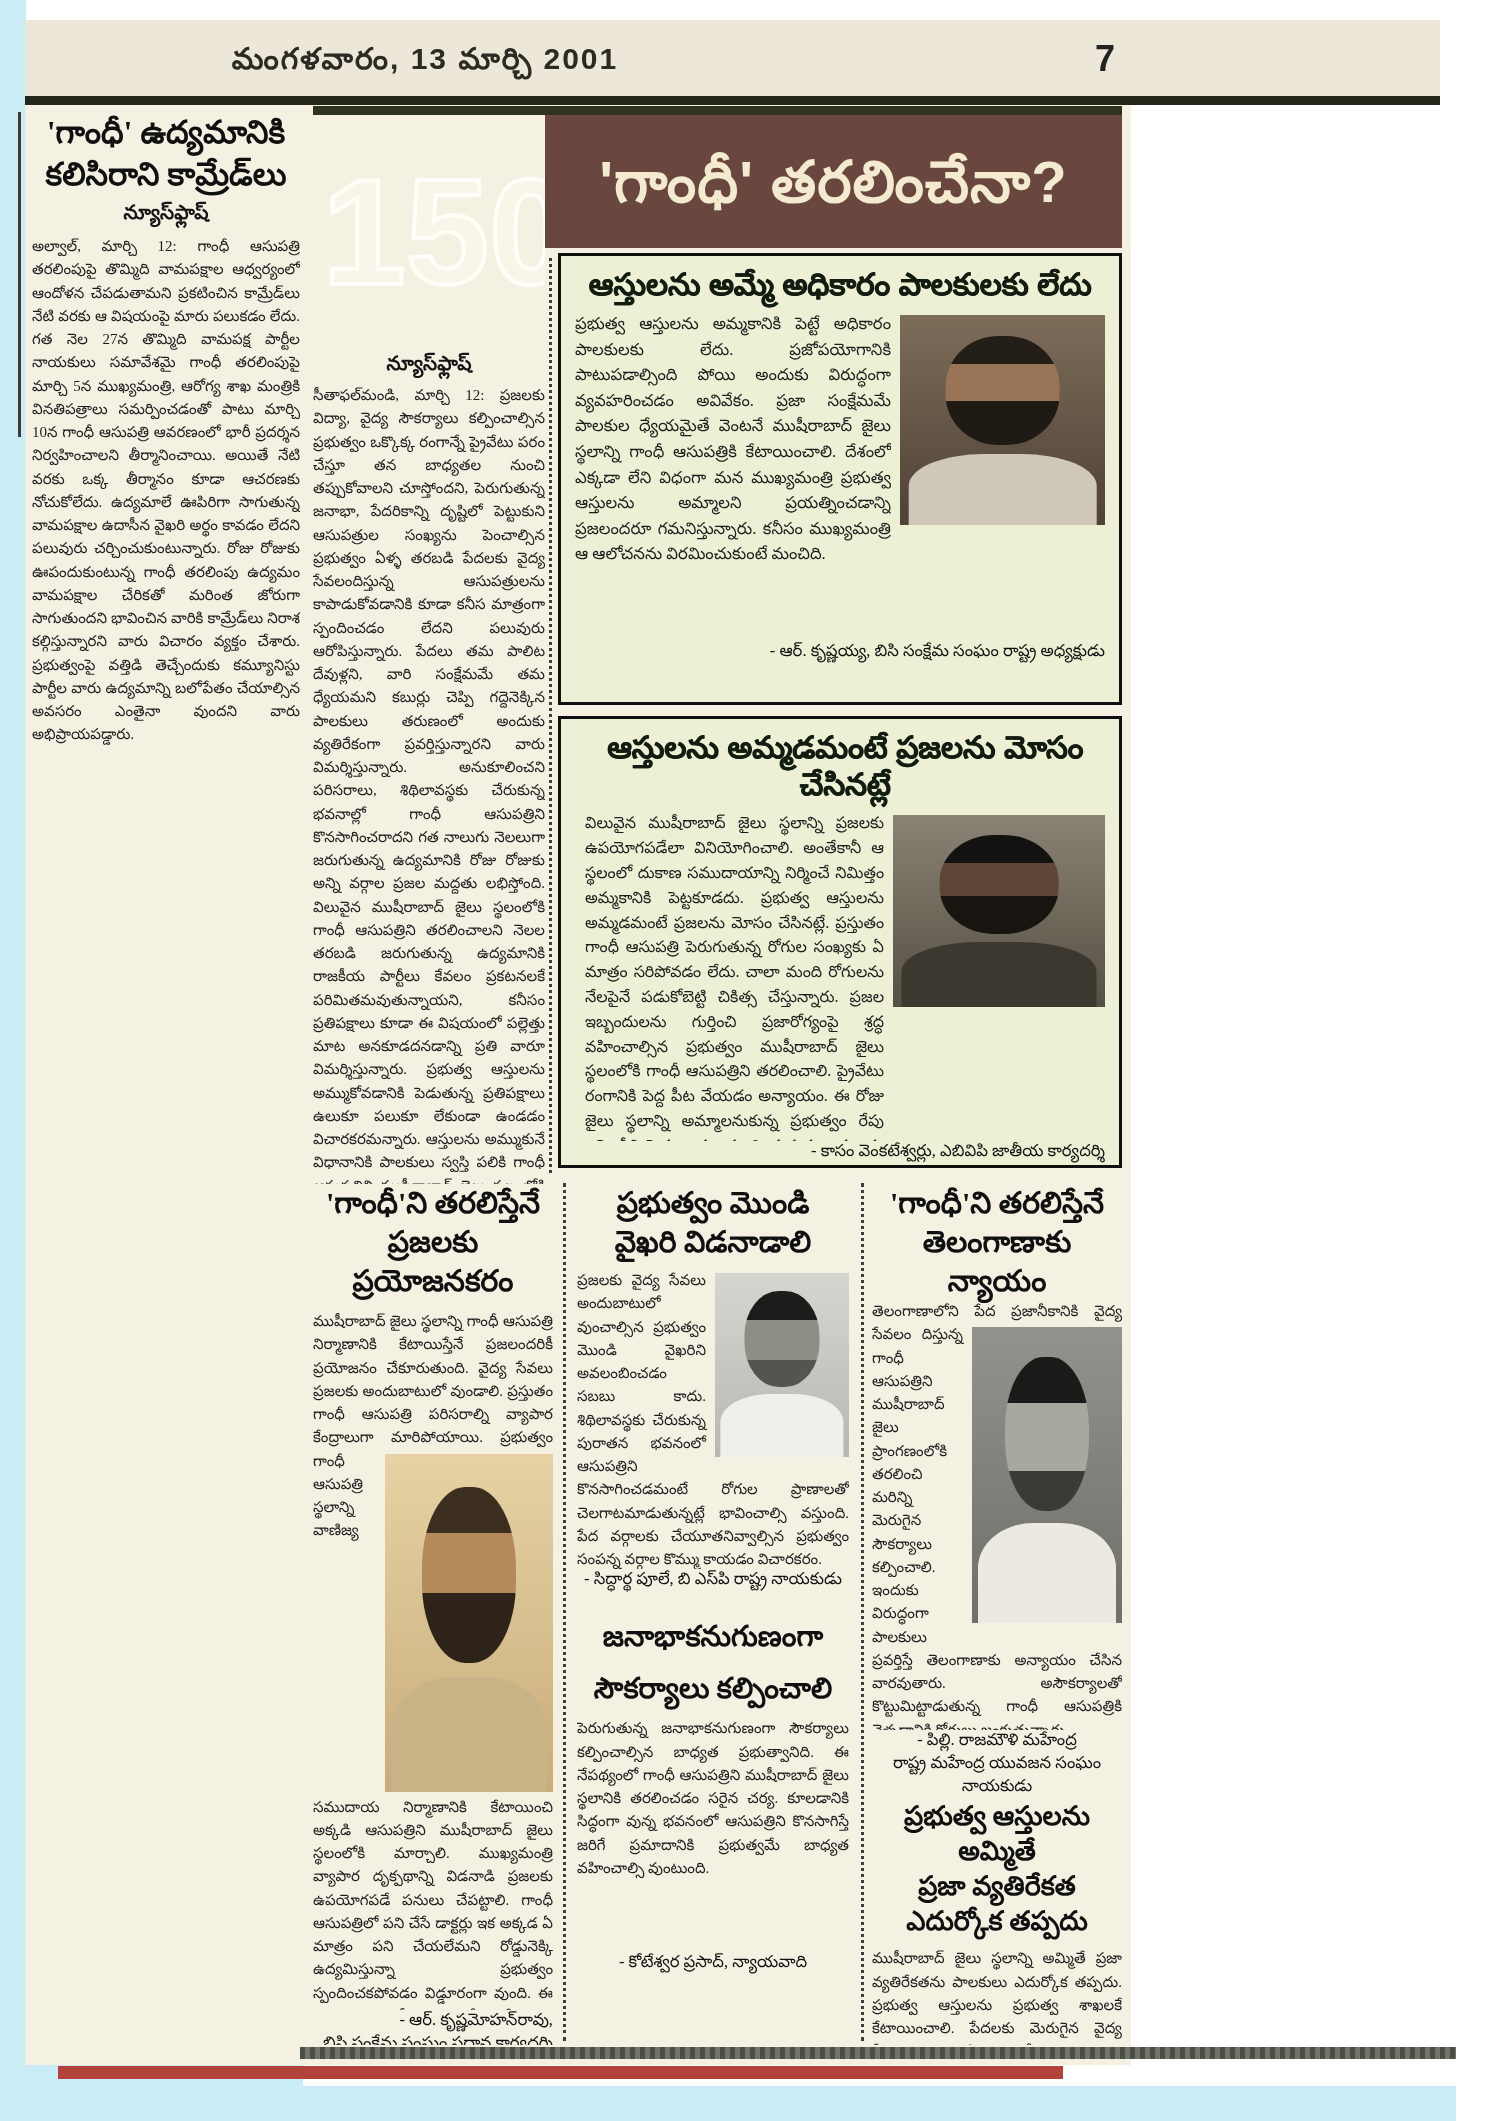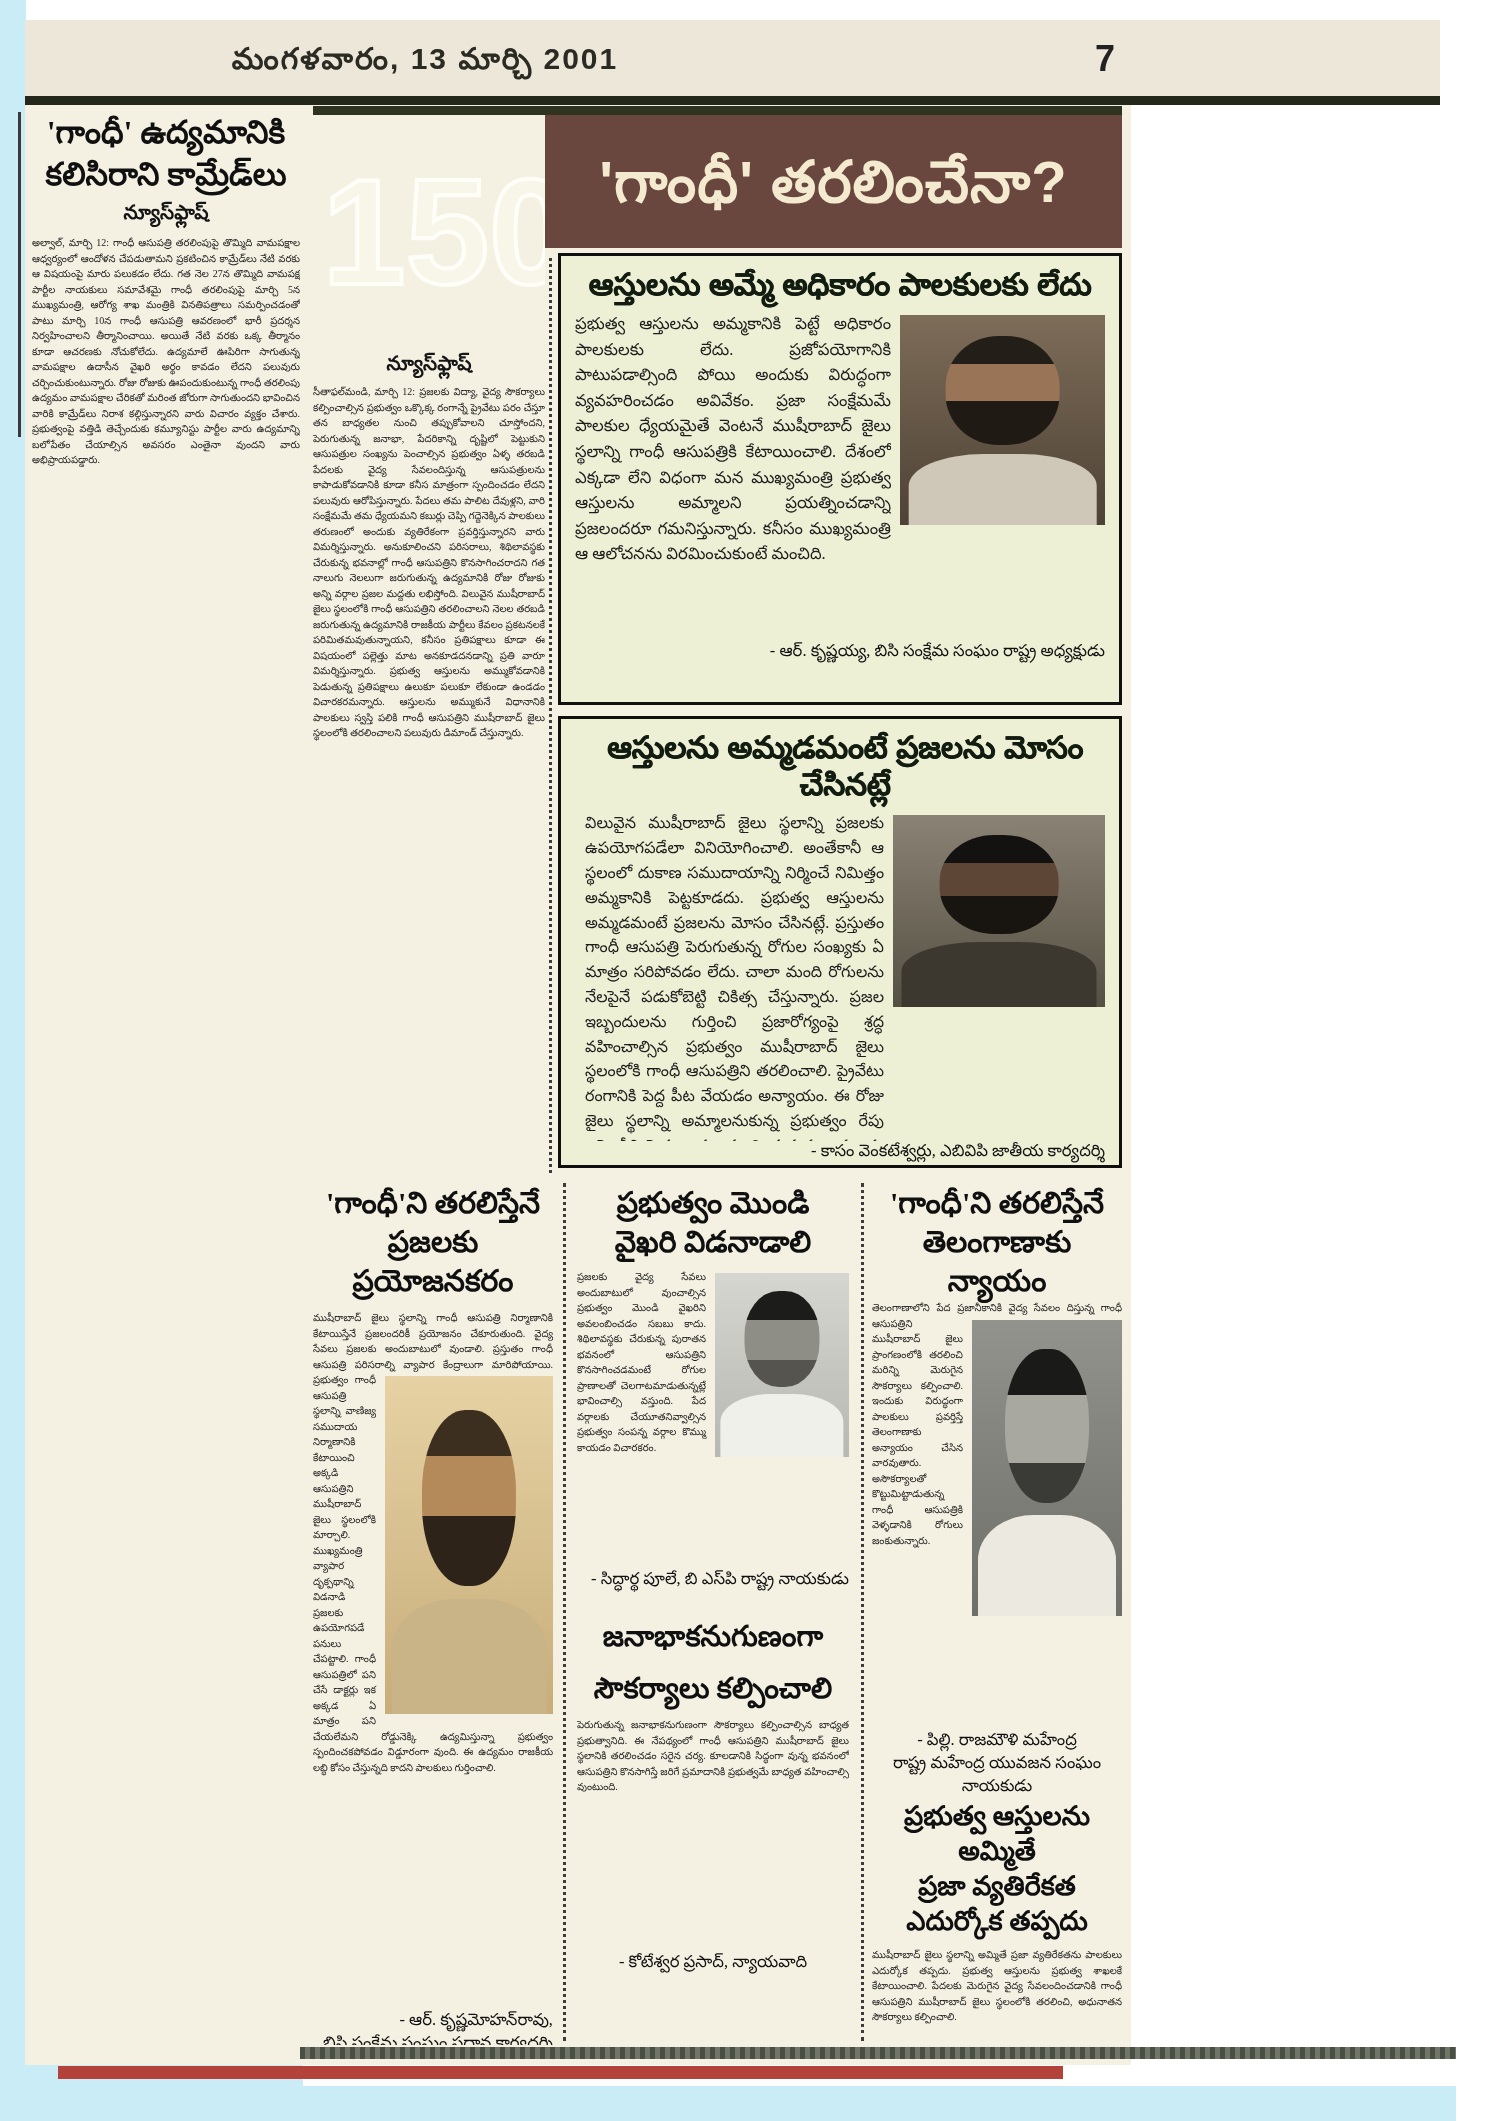--- a/index.html
+++ b/index.html
@@ -12,21 +12,21 @@
   .mast-strip{background:#ece7d8;}
   .content-bg{background:#f4f1e3;}
   .mast-date{font-family:"Liberation Sans","DejaVu Sans",sans-serif;font-weight:bold;
              font-size:30px;color:#2b2b24;letter-spacing:2px;text-align:center;}
   .mast-num{font-family:"Liberation Sans","DejaVu Sans",sans-serif;font-weight:bold;font-size:36px;color:#222;}
   .rule{background:#23281b;}
   .edge-line{background:#3a3a3a;}
   
   .h-big{font-weight:900;text-align:center;line-height:1.3;color:#101010;}
   .byline{font-weight:bold;text-align:center;font-size:20px;color:#151515;}
-  .body-txt{font-size:10px;line-height:1.55;text-align:justify;color:#1d1d1d;overflow:hidden;}
+  .body-txt{font-size:15px;line-height:1.55;text-align:justify;color:#1d1d1d;overflow:hidden;}
   .sig{font-weight:normal;text-align:right;font-size:16.5px;color:#111;}
   
   .banner{background:#69463e;}
   .banner-head{color:#f3ead0;font-weight:900;font-size:58px;text-align:center;
                font-family:"Liberation Sans","DejaVu Sans",sans-serif;letter-spacing:1px;}
   .olive-bar{background:#2f3420;}
   
   .qbox{border:3px solid #101010;background:#edf0d4;box-sizing:border-box;padding:8px 14px;overflow:hidden;}
   .qbox-head{font-weight:900;font-size:31px;line-height:1.2;text-align:center;color:#121c10;
              font-family:"Liberation Sans","DejaVu Sans",sans-serif;margin:2px 0 8px 0;
@@ -133,21 +133,21 @@
     <div class="sig">బిసి సంక్షేమ సంఘం ప్రధాన కార్యదర్శి</div>
   </div>
 
   <div class="abs" style="left:577px;top:1183px;width:272px;height:862px;overflow:hidden;">
     <div class="h-big" style="font-size:30px;">ప్రభుత్వం మొండి</div>
     <div class="h-big" style="font-size:30px;">వైఖరి విడనాడాలి</div>
     <div class="body-txt" style="margin-top:8px;height:300px;">
       <div class="photo p-man4 ph-r" style="width:134px;height:184px;"></div>
       <span>ప్రజలకు వైద్య సేవలు అందుబాటులో వుంచాల్సిన ప్రభుత్వం మొండి వైఖరిని అవలంబించడం సబబు కాదు. శిథిలావస్థకు చేరుకున్న పురాతన భవనంలో ఆసుపత్రిని కొనసాగించడమంటే రోగుల ప్రాణాలతో చెలగాటమాడుతున్నట్లే భావించాల్సి వస్తుంది. పేద వర్గాలకు చేయూతనివ్వాల్సిన ప్రభుత్వం సంపన్న వర్గాల కొమ్ము కాయడం విచారకరం.</span>
     </div>
-    <div class="sig" style="text-align:right;">- సిద్ధార్థ పూలే,  బి ఎస్‌పి రాష్ట్ర నాయకుడు</div>
+    <div class="sig" style="text-align:center;">- సిద్ధార్థ పూలే,  బి ఎస్‌పి రాష్ట్ర నాయకుడు</div>
     <div class="h-big" style="font-size:29px;margin-top:26px;">జనాభాకనుగుణంగా</div>
     <div class="h-big" style="font-size:29px;margin-top:14px;">సౌకర్యాలు కల్పించాలి</div>
     <div class="body-txt" style="margin-top:10px;height:235px;">పెరుగుతున్న జనాభాకనుగుణంగా సౌకర్యాలు కల్పించాల్సిన బాధ్యత ప్రభుత్వానిది. ఈ నేపథ్యంలో గాంధీ ఆసుపత్రిని ముషీరాబాద్ జైలు స్థలానికి తరలించడం సరైన చర్య. కూలడానికి సిద్ధంగా వున్న భవనంలో ఆసుపత్రిని కొనసాగిస్తే జరిగే ప్రమాదానికి ప్రభుత్వమే బాధ్యత వహించాల్సి వుంటుంది.</div>
     <div class="sig" style="text-align:center;">- కోటేశ్వర ప్రసాద్, న్యాయవాది</div>
   </div>
 
   <div class="abs" style="left:872px;top:1183px;width:250px;height:862px;overflow:hidden;">
     <div class="h-big" style="font-size:30px;">'గాంధీ'ని తరలిస్తేనే</div>
     <div class="h-big" style="font-size:30px;">తెలంగాణాకు న్యాయం</div>
     <div class="body-txt" style="margin-top:0;height:430px;">

